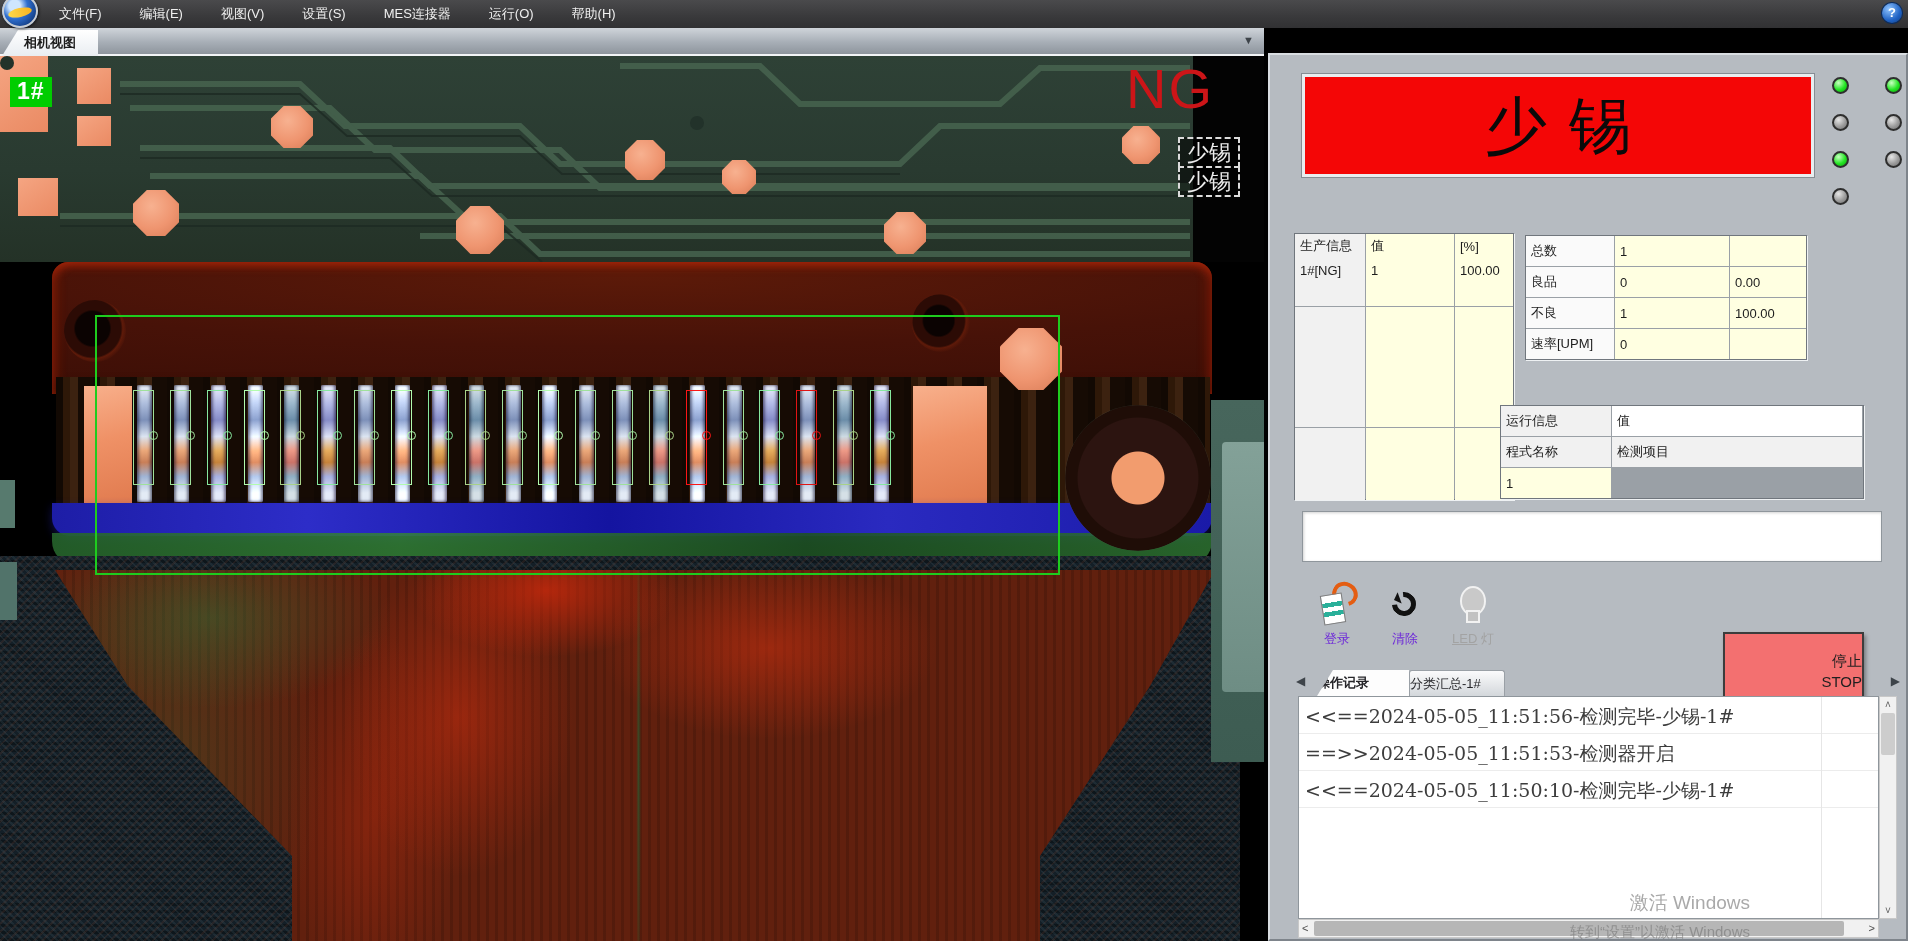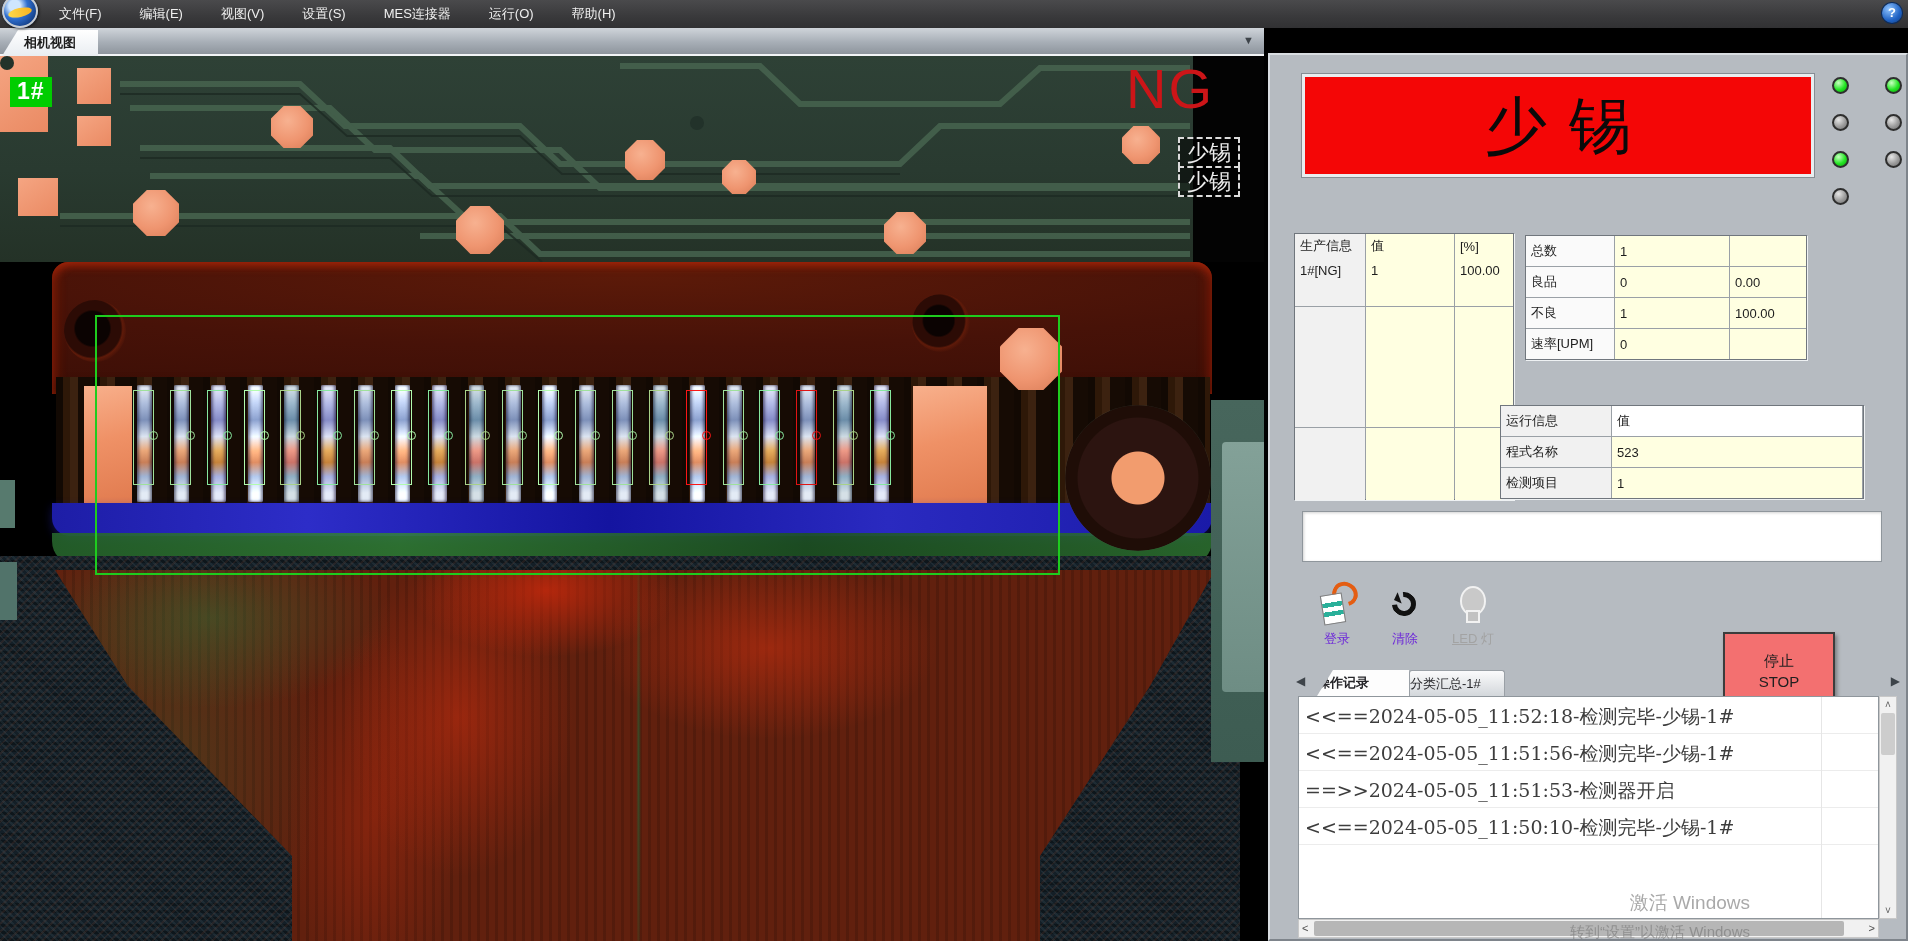--- a/index.html
+++ b/index.html
@@ -157,23 +157,23 @@
     border-radius:50% 50% 50% 50%; border-bottom-color:transparent; transform:rotate(28deg); }
   .clear-ring { position:absolute; left:18px; top:10px; width:24px; height:24px; border:5px solid #111;
     border-radius:50%; border-left-color:transparent; transform:rotate(40deg); }
   .clear-tip { position:absolute; left:14px; top:12px; width:0; height:0;
     border:6px solid transparent; border-right-color:#111; transform:rotate(-20deg); }
   .bulb { position:absolute; left:20px; top:6px; width:22px; height:26px; border-radius:50%;
     background:#c9c9c9; box-shadow:0 0 0 2px #f2f2f2; }
   .bulb-base { position:absolute; left:26px; top:30px; width:10px; height:9px; background:#c2c2c2;
     box-shadow:0 0 0 2px #f2f2f2; }
   .led-underline { text-decoration:underline; }
-  .stop-btn { position:absolute; left:417px; top:50px; width:112px; height:78px; background:#f37070;
+  .stop-btn { position:absolute; left:417px; top:50px; width:141px; height:78px; background:#f37070;
     border:2px solid #3c3c3c; box-shadow:2px 3px 4px rgba(0,0,0,.35); color:#1f1f1f;
-    font-size:15px; text-align:center; display:flex; flex-direction:column; justify-content:center; gap:2px; cursor:pointer; }
+    font-size:15px; text-align:right; display:flex; flex-direction:column; justify-content:center; gap:2px; cursor:pointer; }
 
   .log-tabs { position:absolute; left:24px; top:615px; width:608px; height:26px; }
   .tab-arrow { position:absolute; top:4px; color:#3e444a; font-size:12px; cursor:pointer; }
   .log-tab { position:absolute; top:0; height:26px; font-size:13px; color:#26262a; text-align:left;
     line-height:25px; cursor:pointer; }
   .log-tab.active { left:23px; width:92px; background:#fdfdfd;
     clip-path:polygon(16px 0,100% 0,100% 100%,0 100%); font-weight:bold; }
   .log-tab.idle { left:115px; width:96px; background:linear-gradient(180deg,#fbfbfc,#d3d7db);
     border:1px solid #9aa0a6; border-bottom:none; border-radius:3px 3px 0 0; }
 
@@ -464,21 +464,20 @@
         <div class="c">100.00</div>
         <div class="c lab">速率[UPM]</div>
         <div class="c">0</div>
         <div class="c"></div>
       </div>
 
       <div class="tbl run-tbl">
         <div class="c lab">运行信息</div>
         <div class="c wht">值</div>
         <div class="c lab">程式名称</div>
-        <div class="c">523</div>
         <div class="c lab">检测项目</div>
         <div class="c">1</div>
       </div>
 
       <div class="msg-box"></div>
 
       <div class="btn-row">
         <div class="tool-btn" style="left:0">
           <div class="icon-wrap">
             <div class="lanyard"></div>
@@ -509,21 +508,20 @@
       <div class="log-tabs">
         <div class="tab-arrow" style="left:2px">◀</div>
         <div class="log-tab active">操作记录</div>
         <div class="log-tab idle">分类汇总-1#</div>
         <div class="tab-arrow" style="right:2px">▶</div>
       </div>
 
       <div class="log-list">
         <div>
 
-        <div class="log-row">&lt;&lt;==2024-05-05_11:52:18-检测完毕-少锡-1#</div>
             <div class="log-row">&lt;&lt;==2024-05-05_11:51:56-检测完毕-少锡-1#</div>
             <div class="log-row">==&gt;&gt;2024-05-05_11:51:53-检测器开启</div>
             <div class="log-row">&lt;&lt;==2024-05-05_11:50:10-检测完毕-少锡-1#</div>
           </div>
         <div class="log-colline"></div>
       </div>
 
       <div class="vscroll">
         <div class="arr-up">˄</div>
         <div class="thumb"></div>

